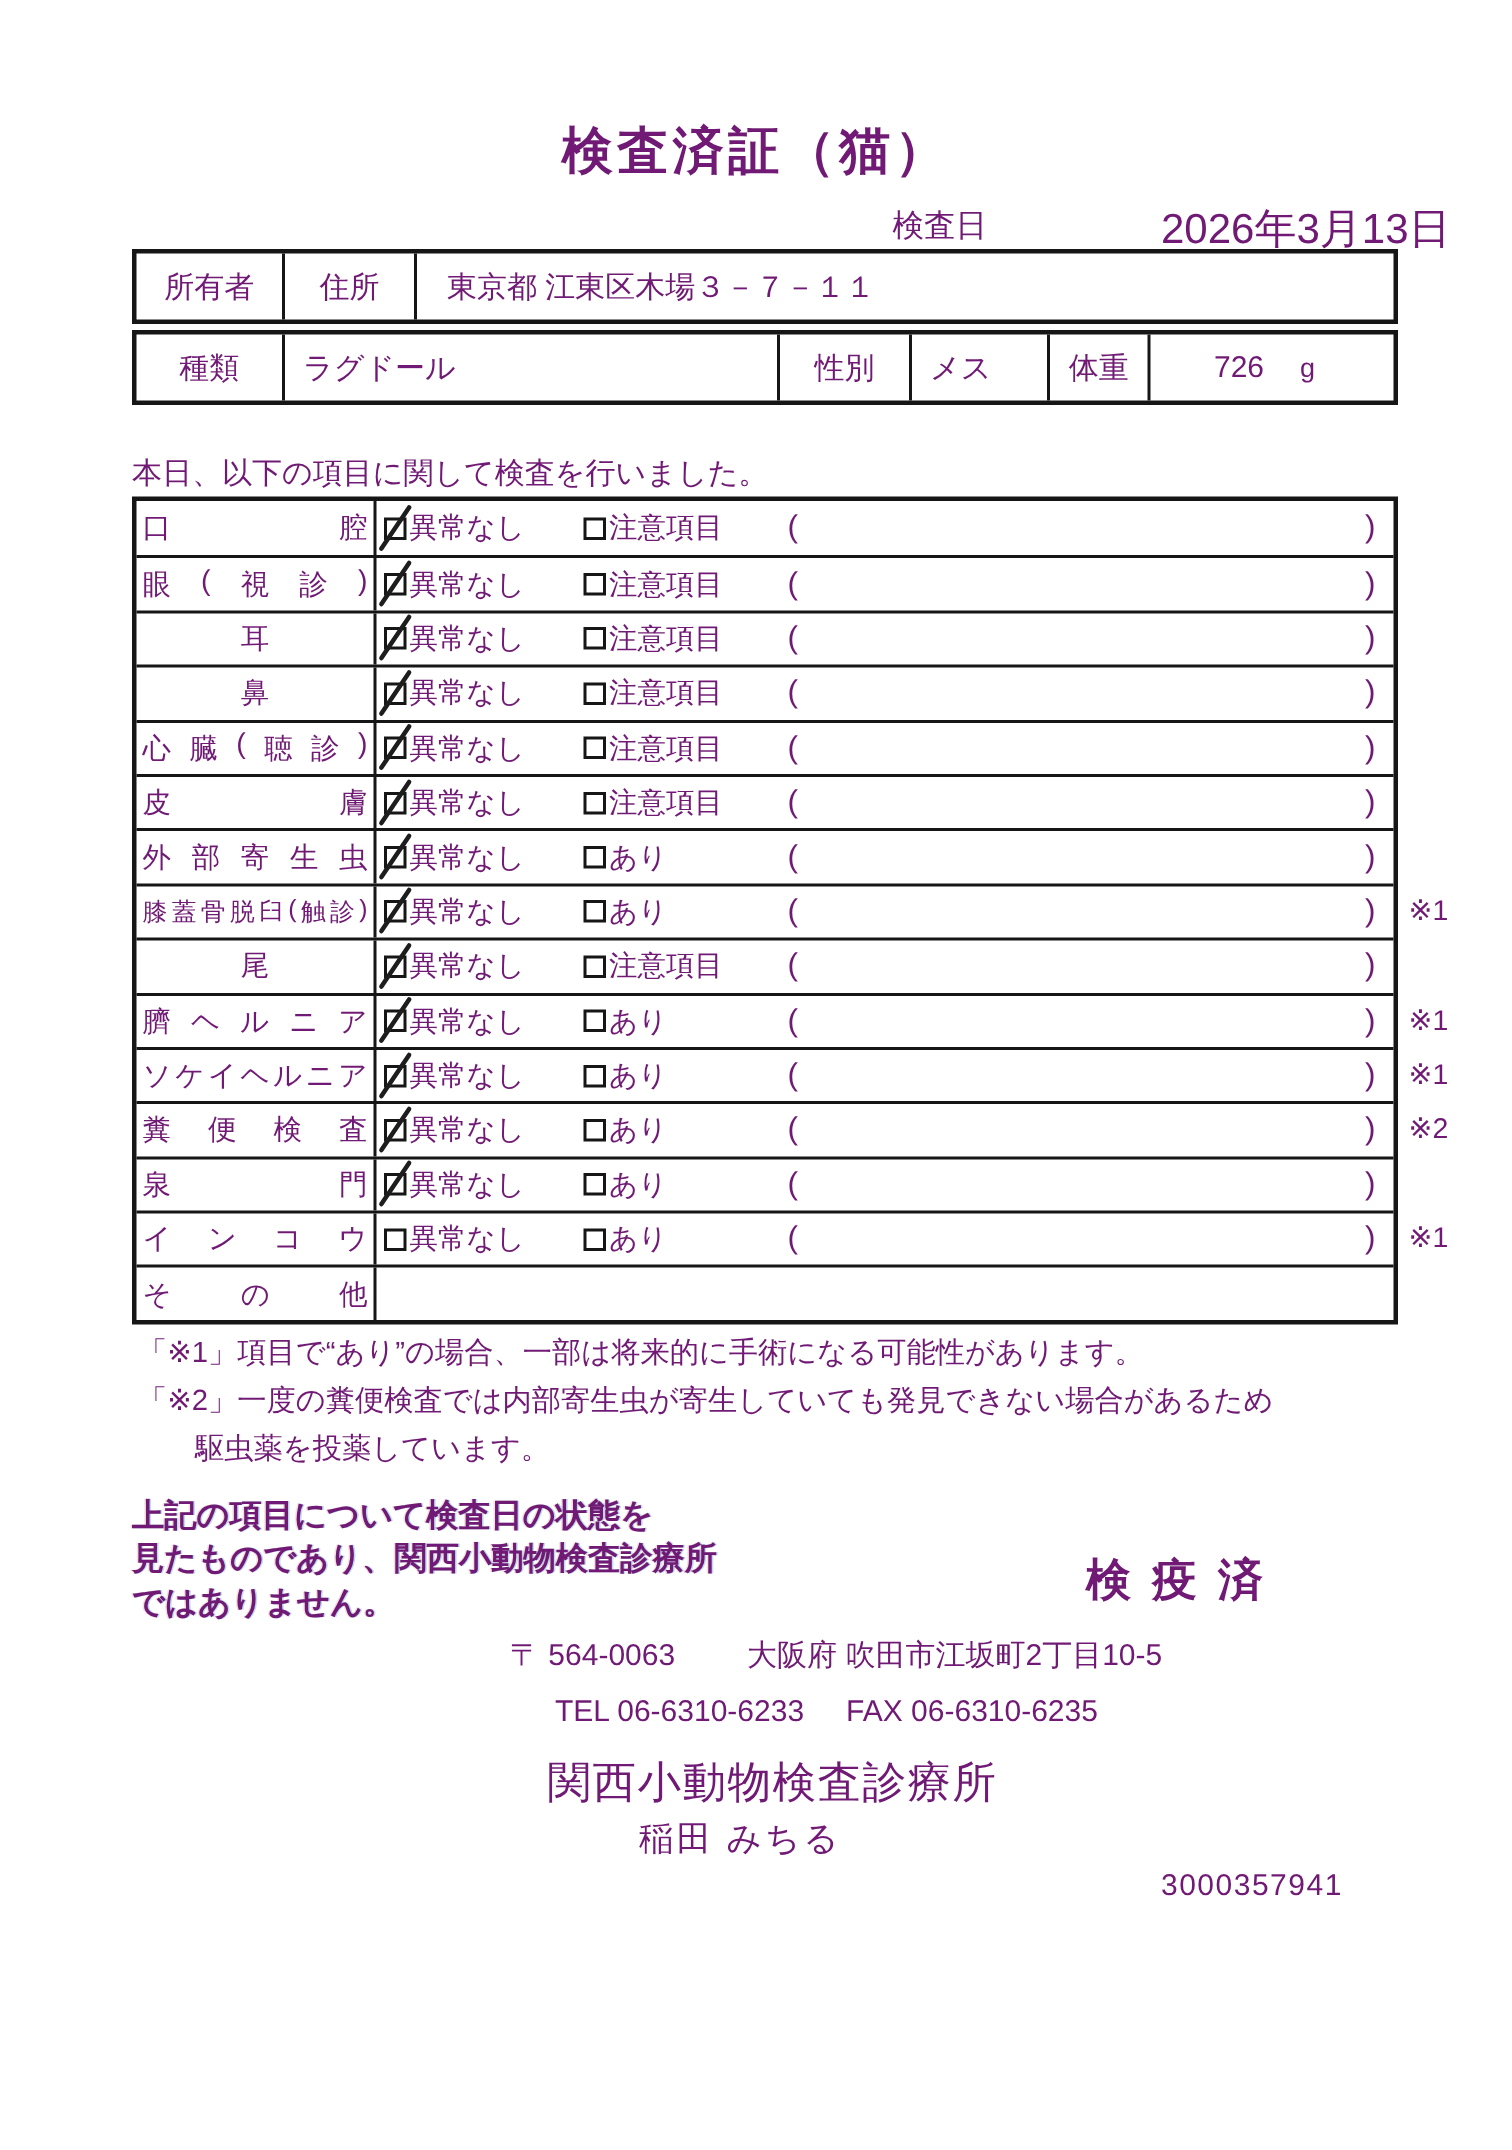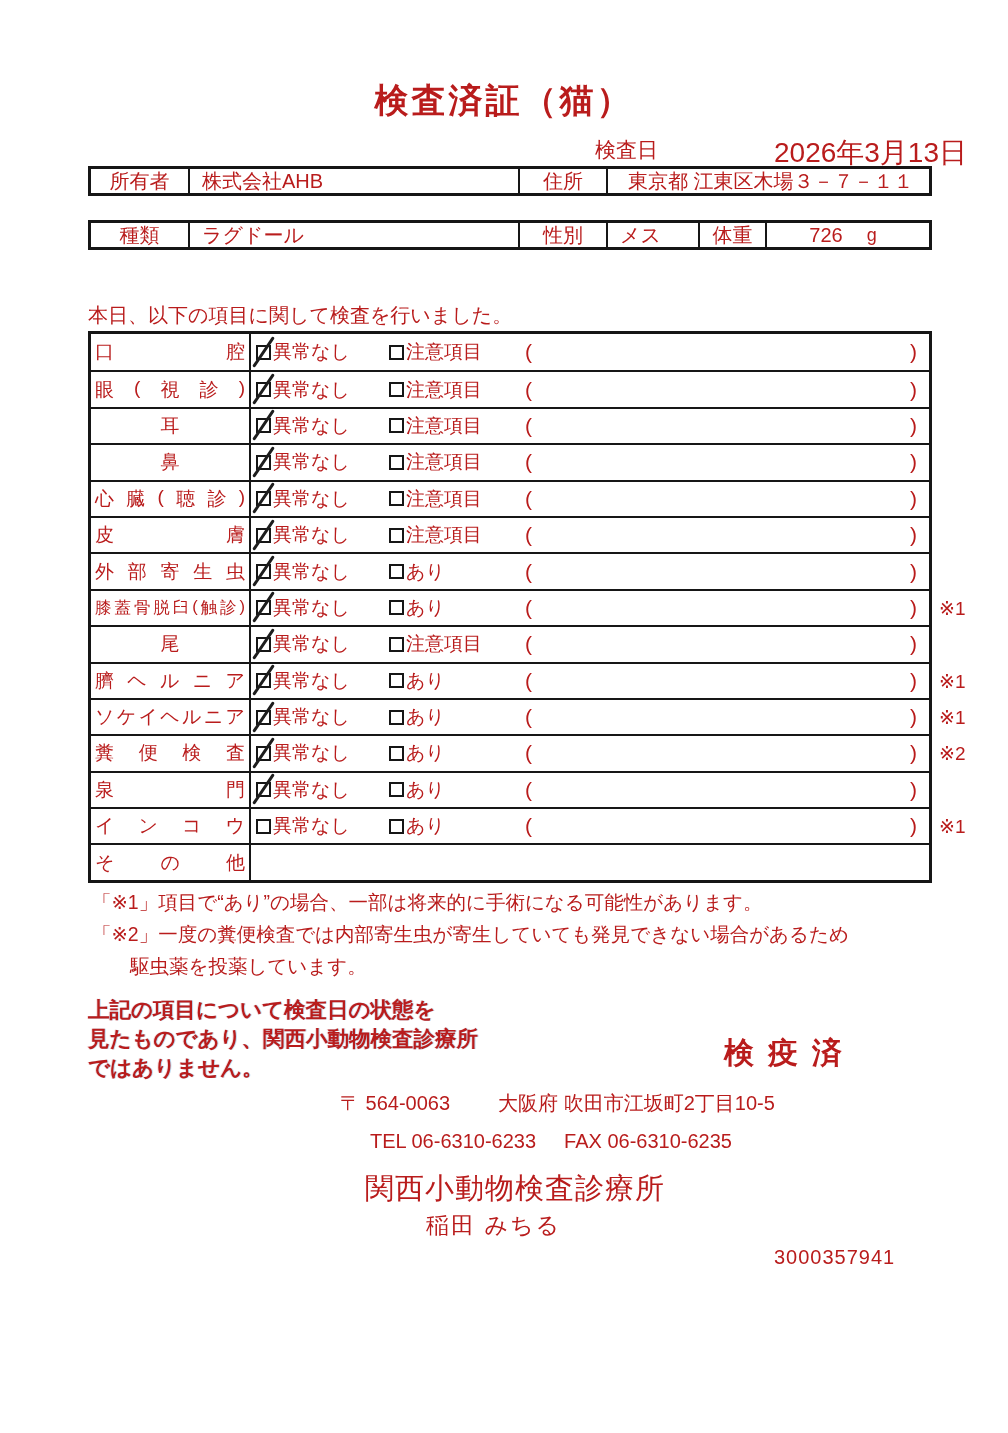--- a/index.html
+++ b/index.html
@@ -1,32 +1,32 @@
 <!DOCTYPE html>
 <html><head>
 <meta charset="utf-8">
 <style>
   html,body { margin:0; padding:0; background:#e8e8e8; }
   .page {
     position:relative; width:1008px; height:1433px; margin:0 auto;
-    background:#ffffff; color:#b91c1c; overflow:hidden;
+    background:#ffffff; color:#701a75; overflow:hidden;
     font-family:"Liberation Sans","DejaVu Sans",sans-serif; font-weight:500;
   }
   .title {
     position:absolute; top:78px; left:0; width:100%;
     text-align:center; font-size:34px; font-weight:600; letter-spacing:3px;
   }
   .exam-date-label { position:absolute; top:136px; left:595px; font-size:21px; }
   .exam-date-value { position:absolute; top:134px; left:753px; width:214px; text-align:right; font-size:28px; }
 
   
   .tbl { position:absolute; left:88px; width:844px; border:3px solid #161616; box-sizing:border-box; background:#fff; }
   .owner-tbl { top:166px; }
   .animal-tbl { top:220px; }
-  .trow { display:flex; height:24px; align-items:stretch; }
+  .trow { display:flex; height:44px; align-items:stretch; }
   .trow + .trow { border-top:2px solid #161616; }
   .tcell { display:flex; align-items:center; box-sizing:border-box; font-size:20px; overflow:hidden; white-space:nowrap; }
   .tcell + .tcell { border-left:2px solid #161616; }
   .lab { justify-content:center; }
   .w-label { width:97px; }
   .w-value { width:330px; padding-left:12px; }
   .w-label2 { width:88px; }
   .w-sex { width:92px; padding-left:12px; }
   .w-weight { width:67px; justify-content:center; }
   .w-rest { flex:1; padding-left:20px; }
@@ -83,21 +83,20 @@
 <div class="page">
 
   <div class="title">検査済証（猫）</div>
 
   <div class="exam-date-label">検査日</div>
   <div class="exam-date-value">2026年3月13日</div>
 
   <div class="tbl owner-tbl">
     <div class="trow">
       <div class="tcell lab w-label">所有者</div>
-      <div class="tcell w-value">株式会社AHB</div>
       <div class="tcell lab w-label2">住所</div>
       <div class="tcell w-rest">東京都 江東区木場３－７－１１</div>
     </div>
   </div>
 
   <div class="tbl animal-tbl">
     <div class="trow">
       <div class="tcell lab w-label">種類</div>
       <div class="tcell w-value">ラグドール</div>
       <div class="tcell lab w-label2">性別</div>

